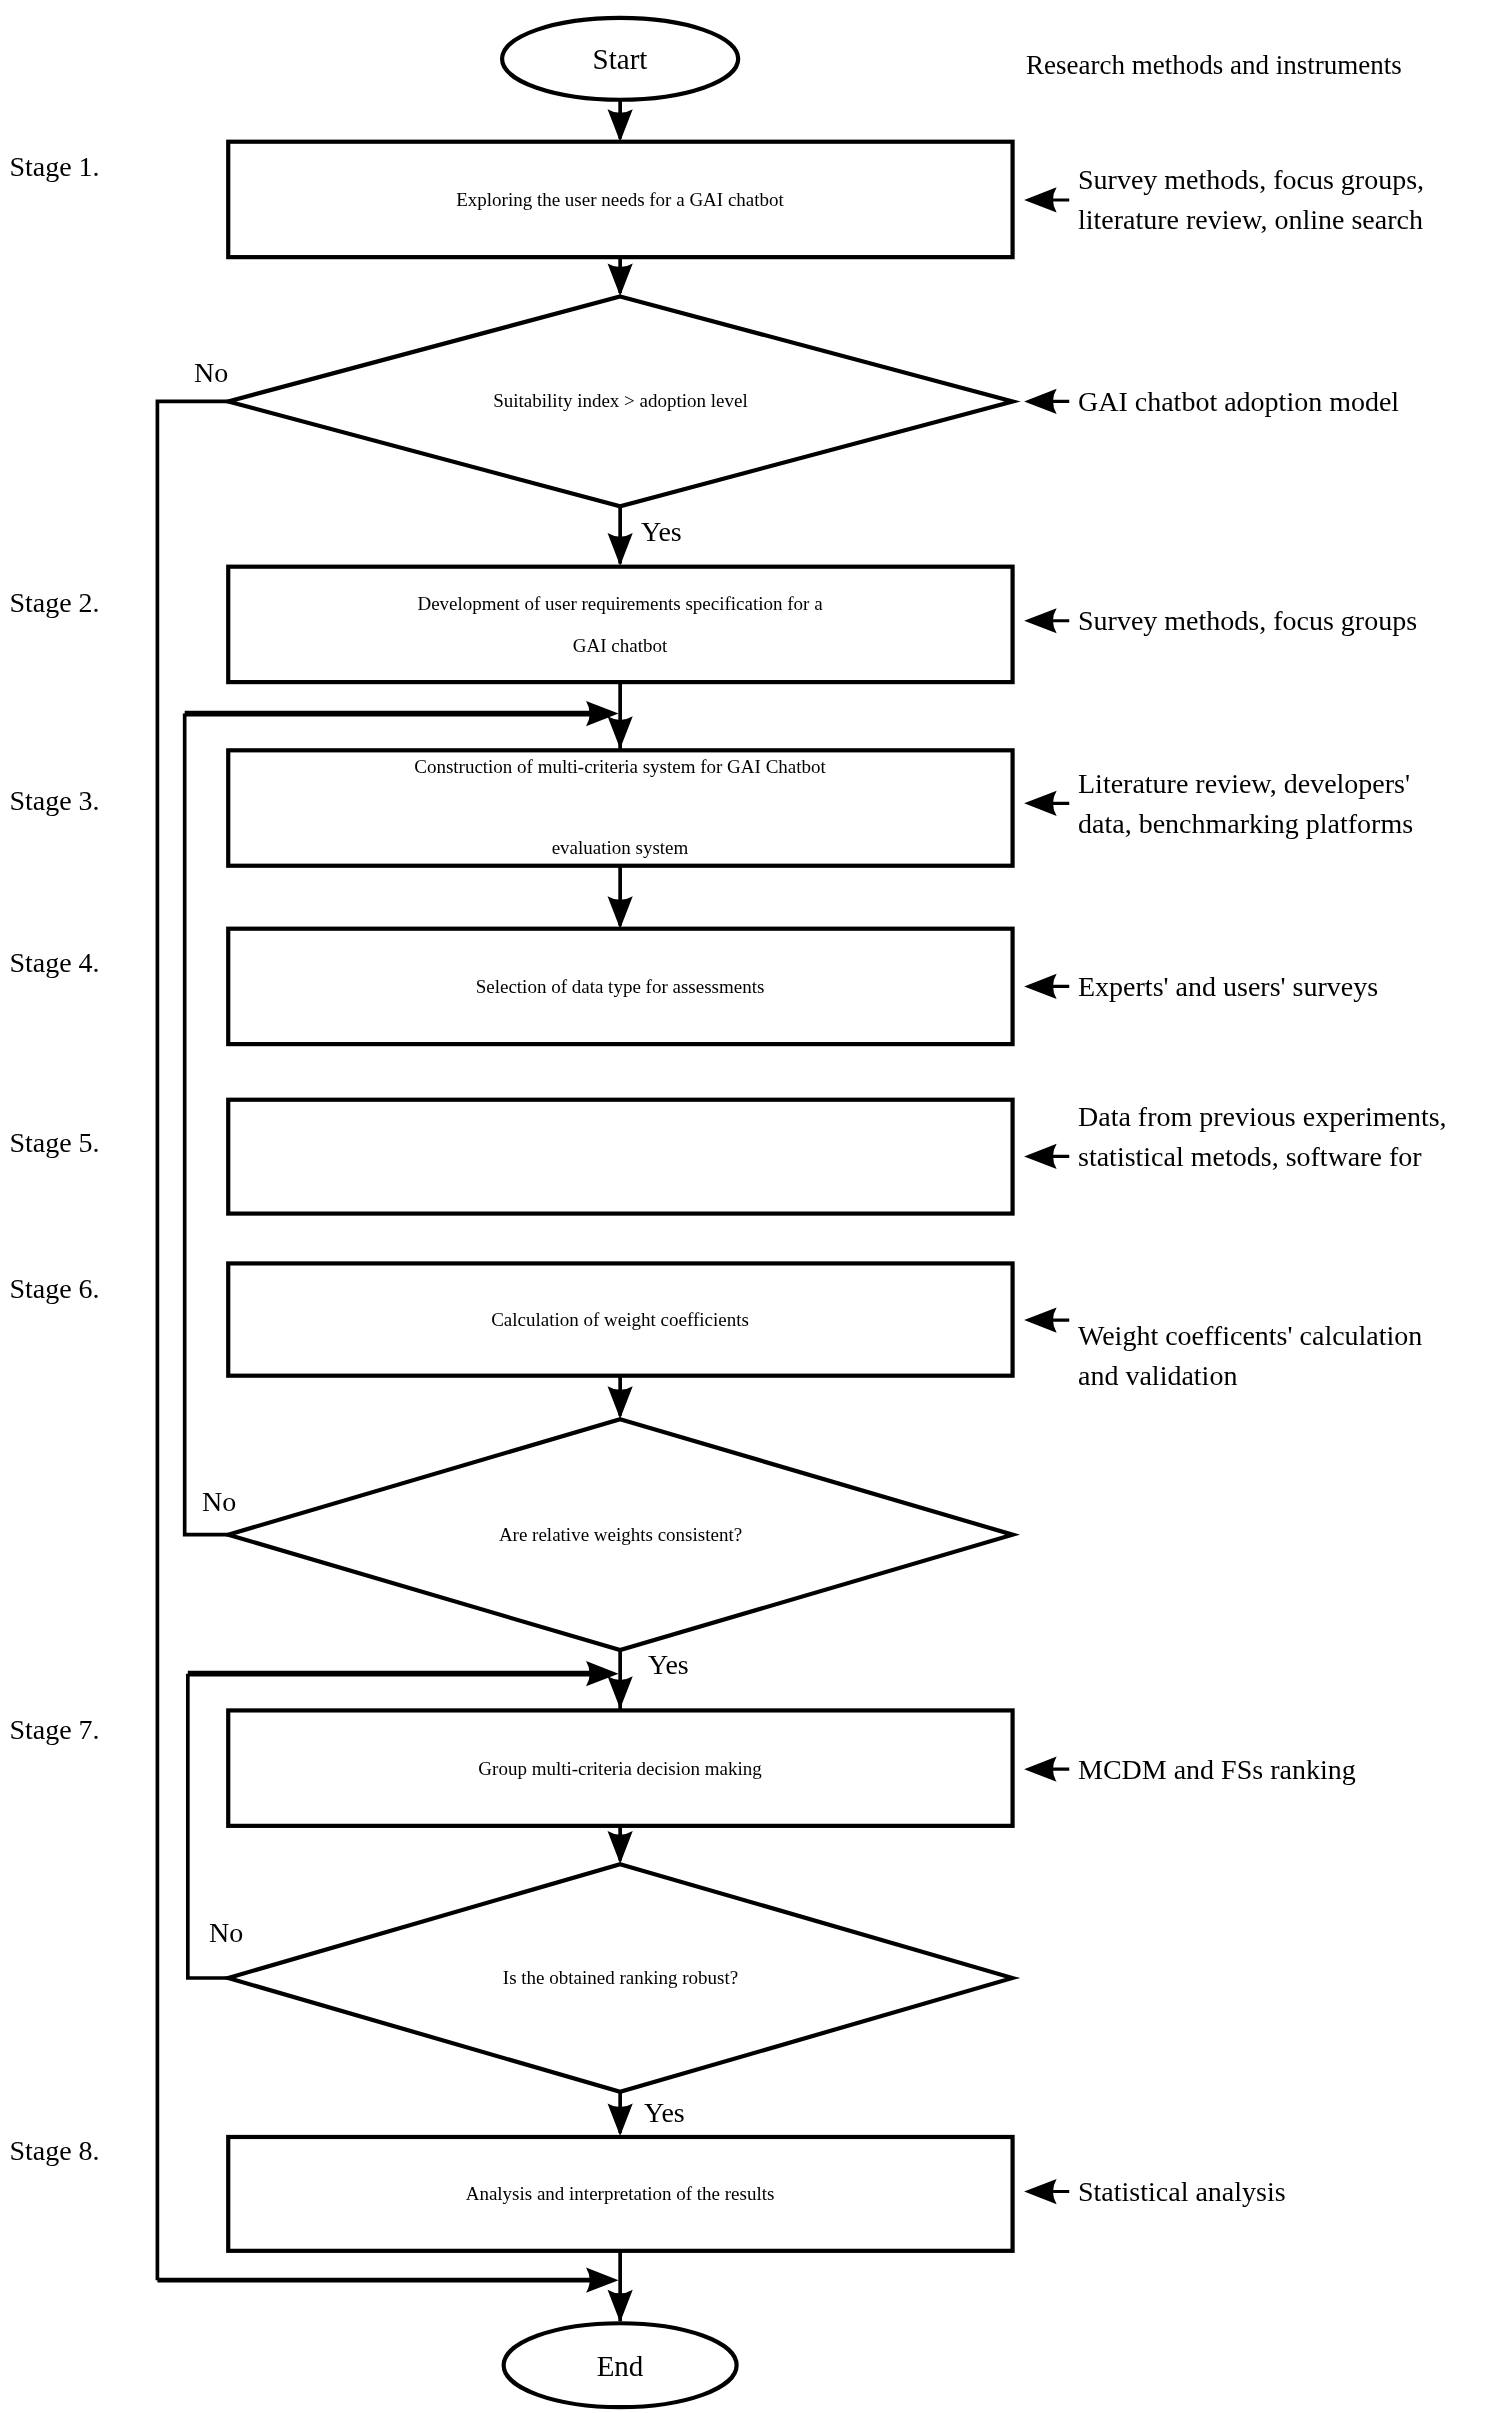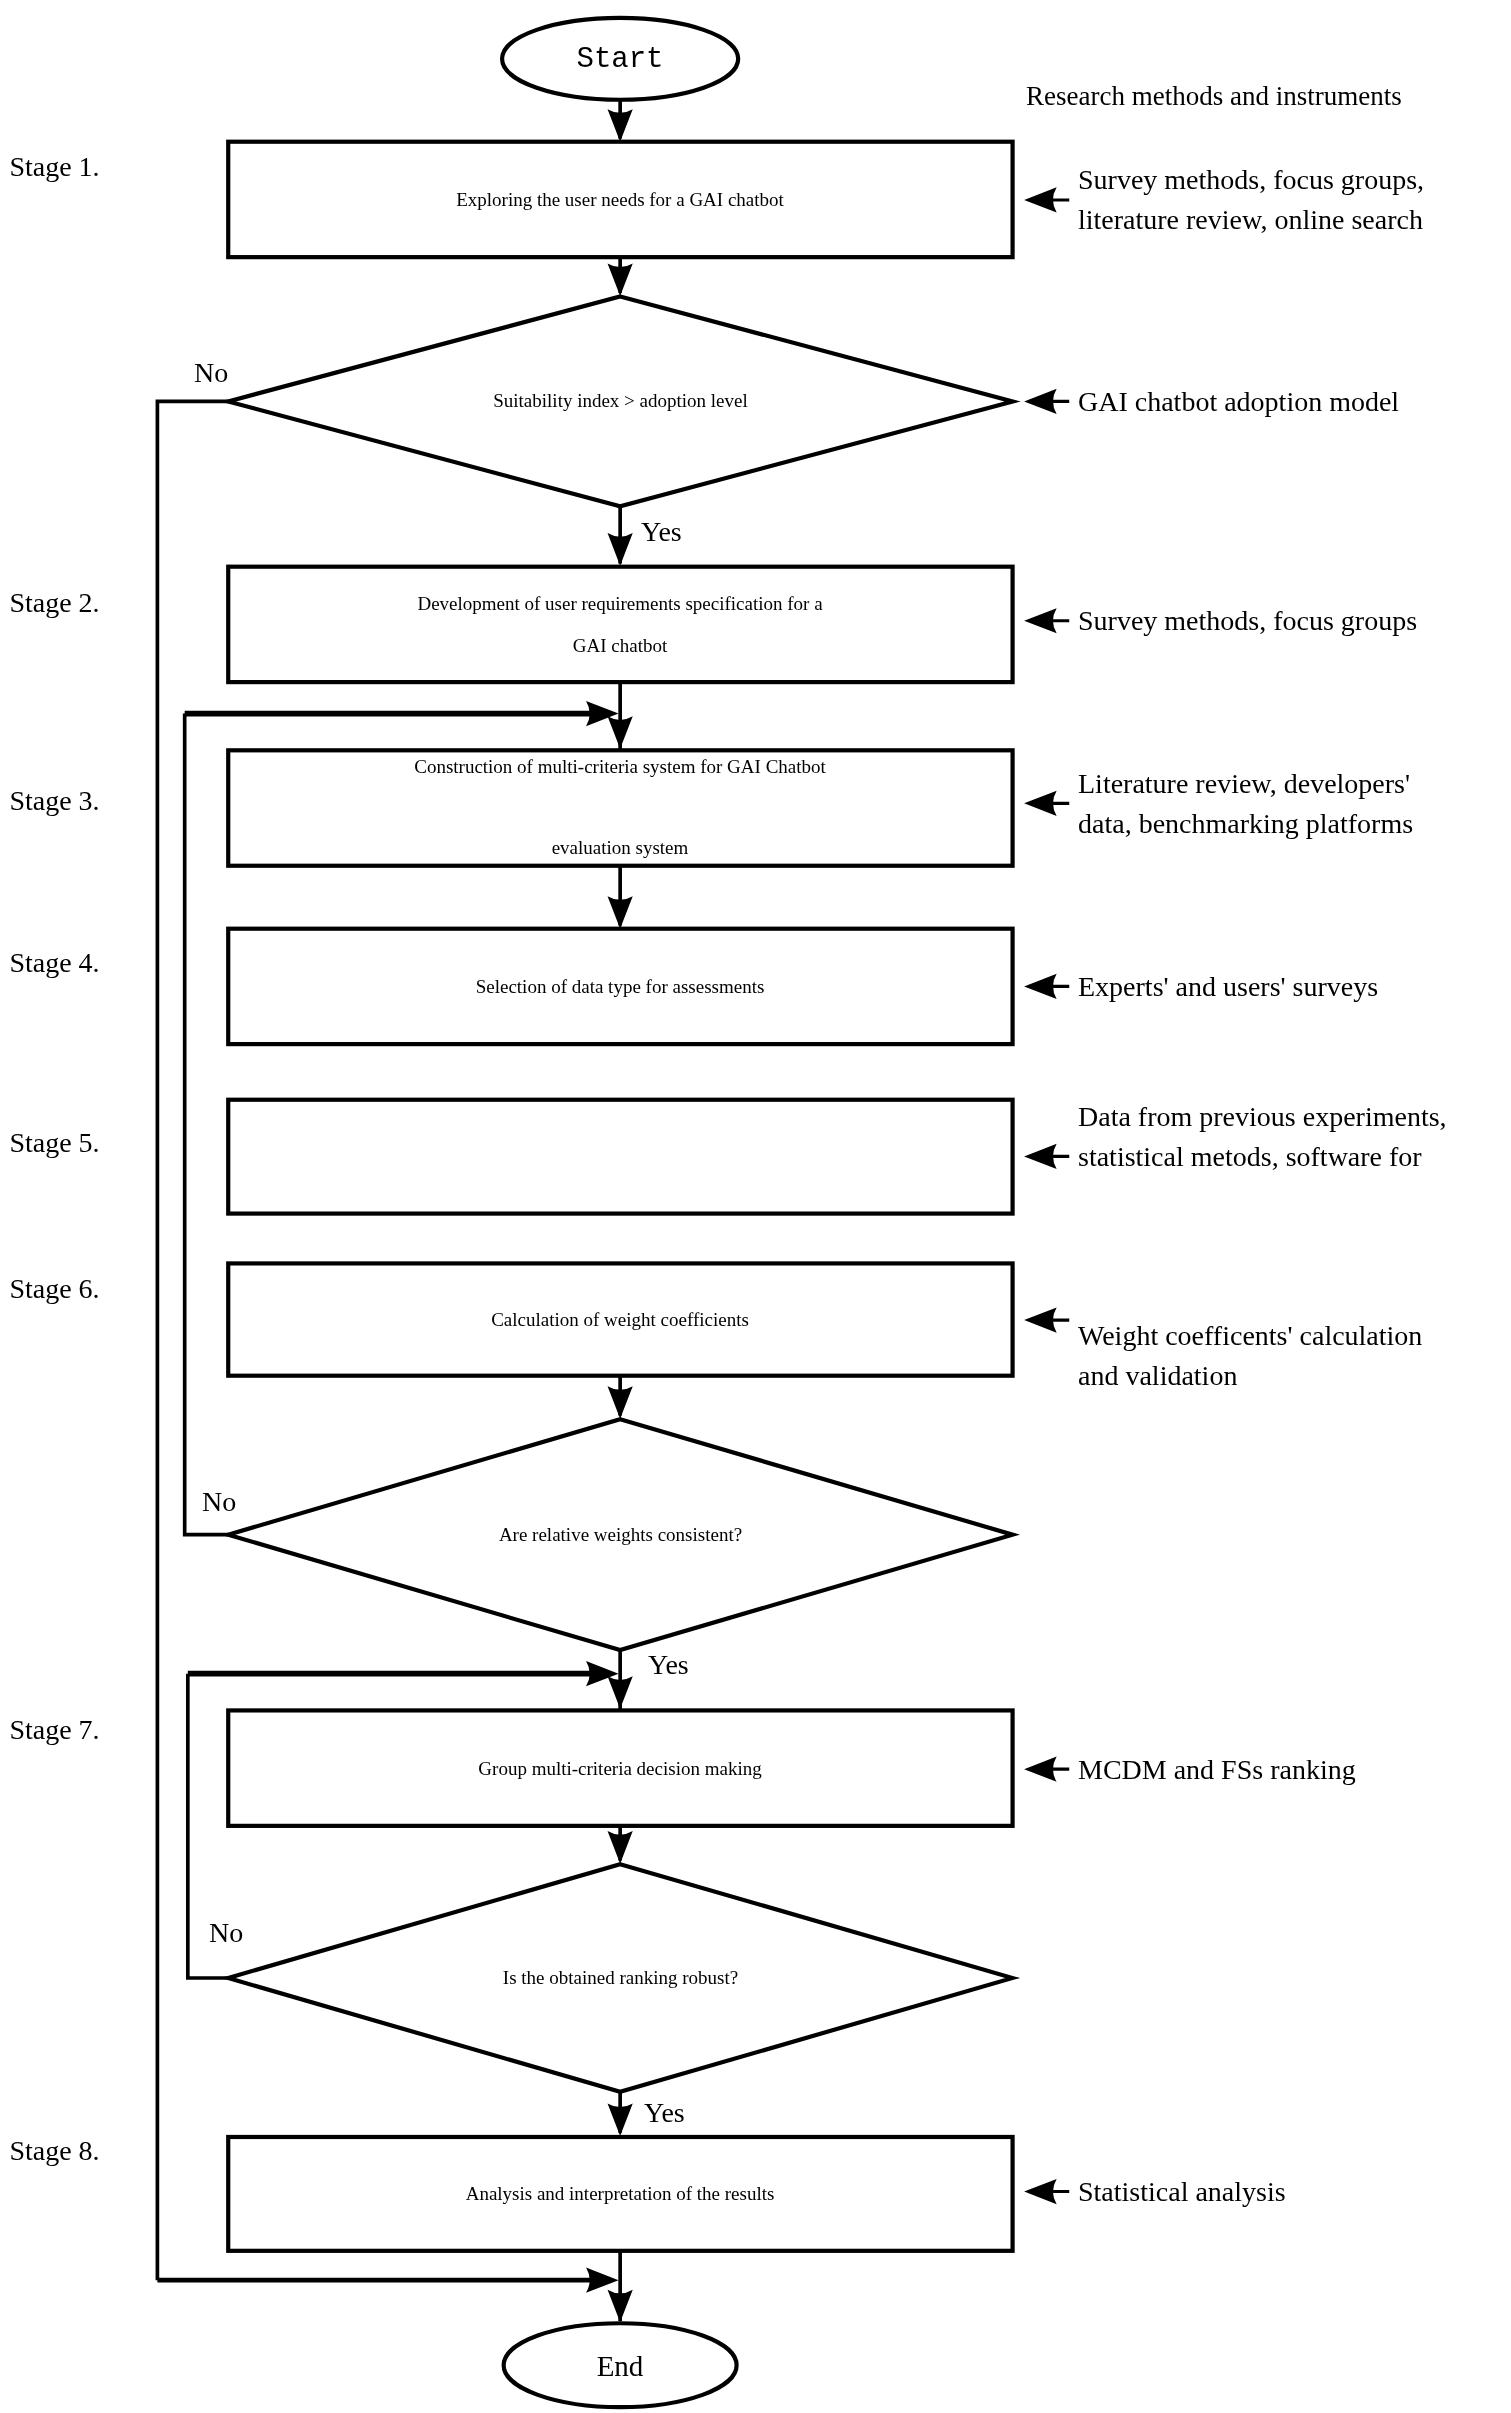--- a/index.html
+++ b/index.html
@@ -49,21 +49,20 @@
     font-size: 28px;
     line-height: 40px;
     white-space: nowrap;
     text-align: left;
   }
   .header-label {
     position: absolute;
     font-size: 27px;
     line-height: 29px;
     white-space: nowrap;
-    margin-top: 31px;
   }
 </style>
 </head>
 <body>
 
 <div class="canvas">
 
   <svg class="layer" width="1511" height="2413" viewBox="0 0 2880 4599">
 
     <g stroke="#000000" stroke-width="7" fill="none">
@@ -149,21 +148,21 @@
 
   <div class="stage-label" style="left:9.4px; top:151px;">Stage 1.</div>
   <div class="stage-label" style="left:9.4px; top:587px;">Stage 2.</div>
   <div class="stage-label" style="left:9.4px; top:785px;">Stage 3.</div>
   <div class="stage-label" style="left:9.4px; top:947px;">Stage 4.</div>
   <div class="stage-label" style="left:9.4px; top:1127px;">Stage 5.</div>
   <div class="stage-label" style="left:9.4px; top:1273px;">Stage 6.</div>
   <div class="stage-label" style="left:9.4px; top:1714px;">Stage 7.</div>
   <div class="stage-label" style="left:9.4px; top:2135px;">Stage 8.</div>
 
-  <div class="terminal-label" style="left:515px; top:38px; width:210px; height:42px;font-family:Liberation Mono, monospace;">Start</div>
+  <div class="terminal-label" style="left:515px; top:38px; width:210px; height:42px;">Start</div>
   <div class="terminal-label" style="left:515px; top:2345px; width:210px; height:42px;">End</div>
 
   <div class="node-label" style="left:241px; top:142px; width:758px; height:115px;">Exploring the user needs for a GAI chatbot</div>
 
   <div class="node-label" style="left:241px; top:567px; width:758px; height:115px;">
     <div>Development of user requirements specification for a</div>
     <div>GAI chatbot</div>
   </div>
 
   <div class="node-label" style="left:241px; top:750px; width:758px; height:115px;gap:39px;">

